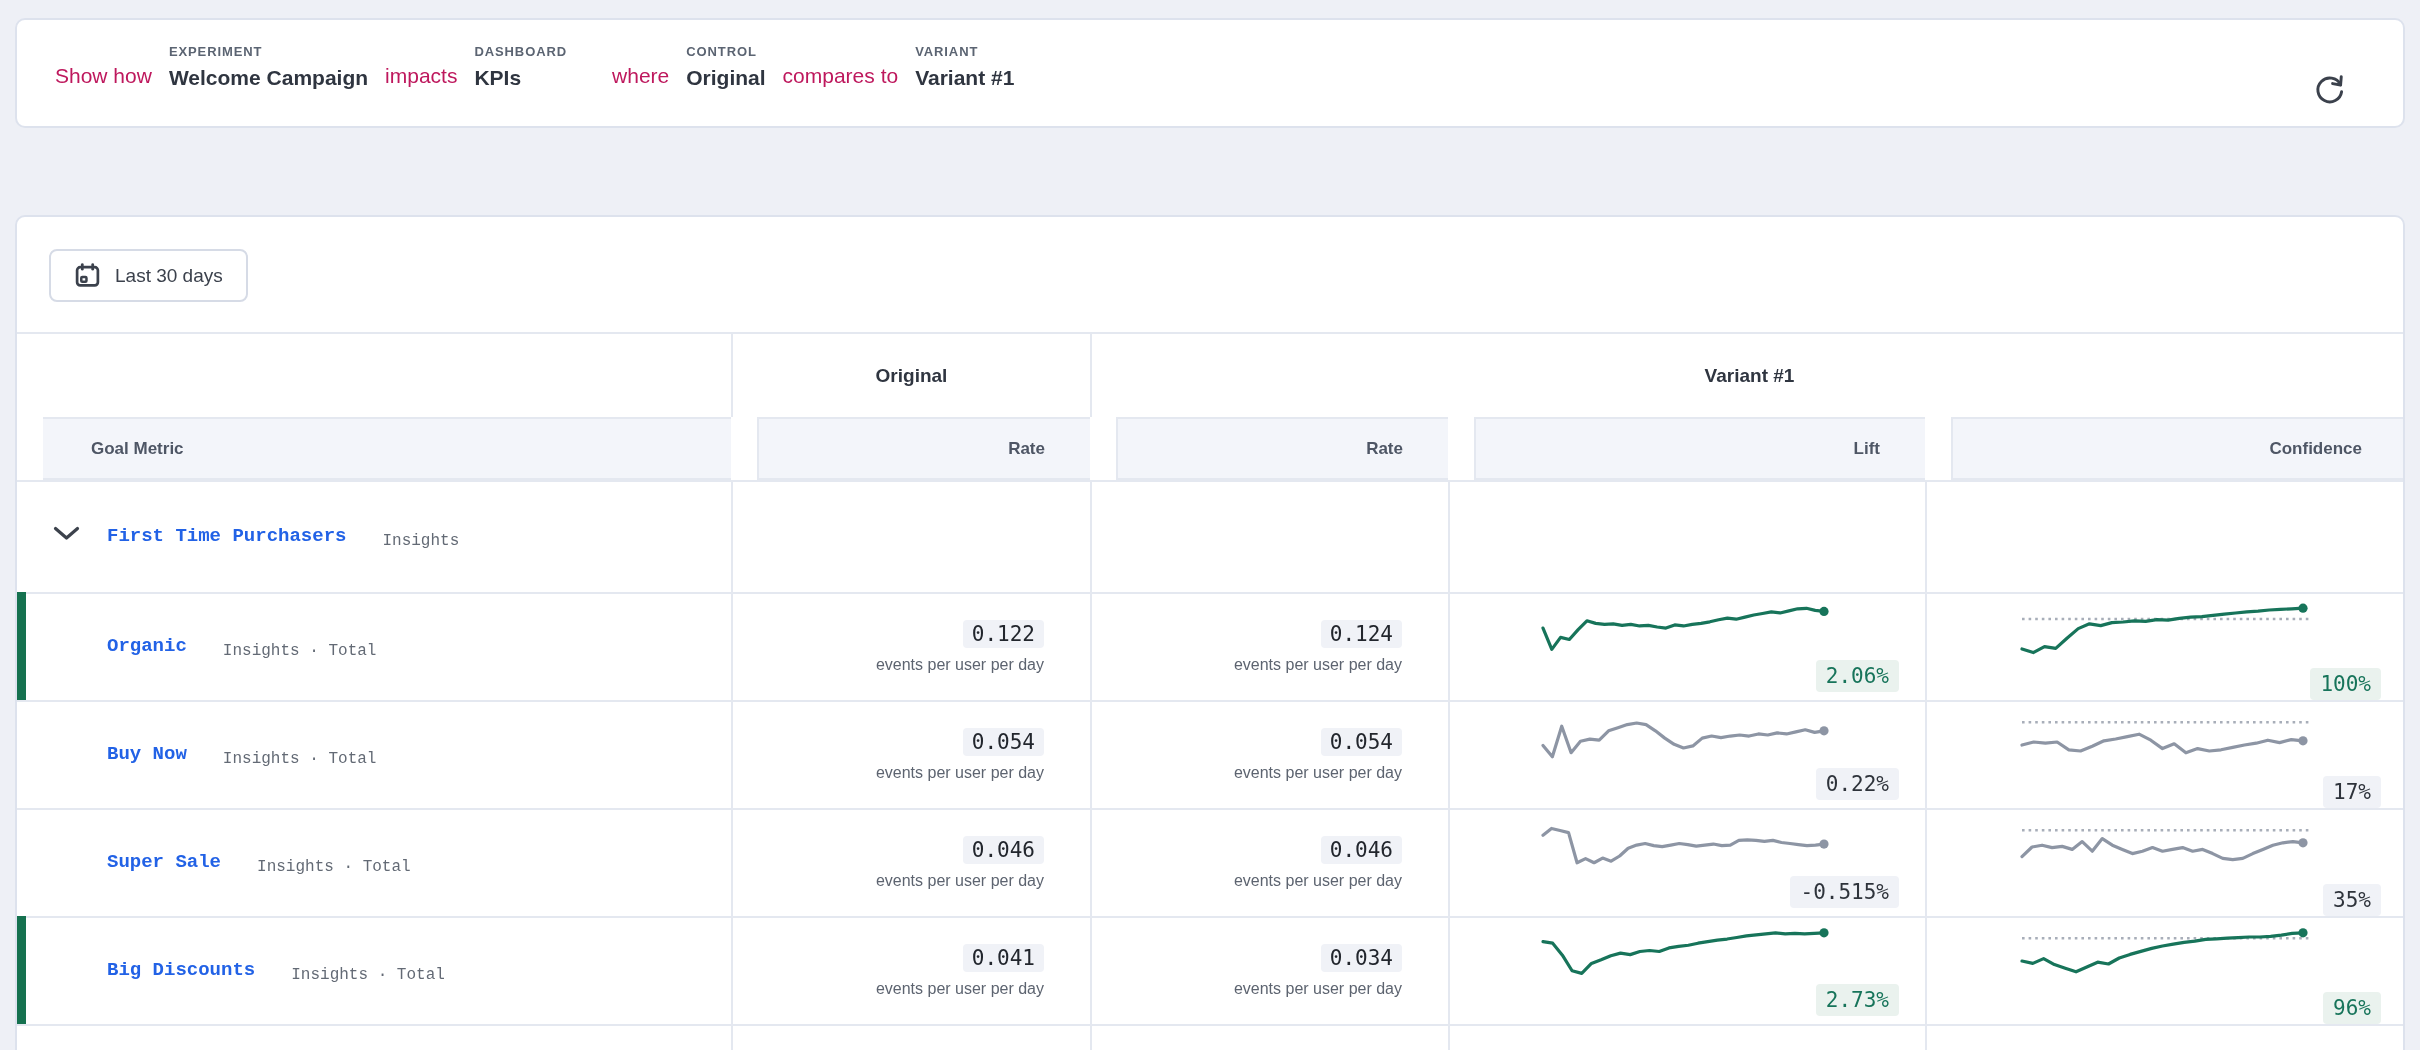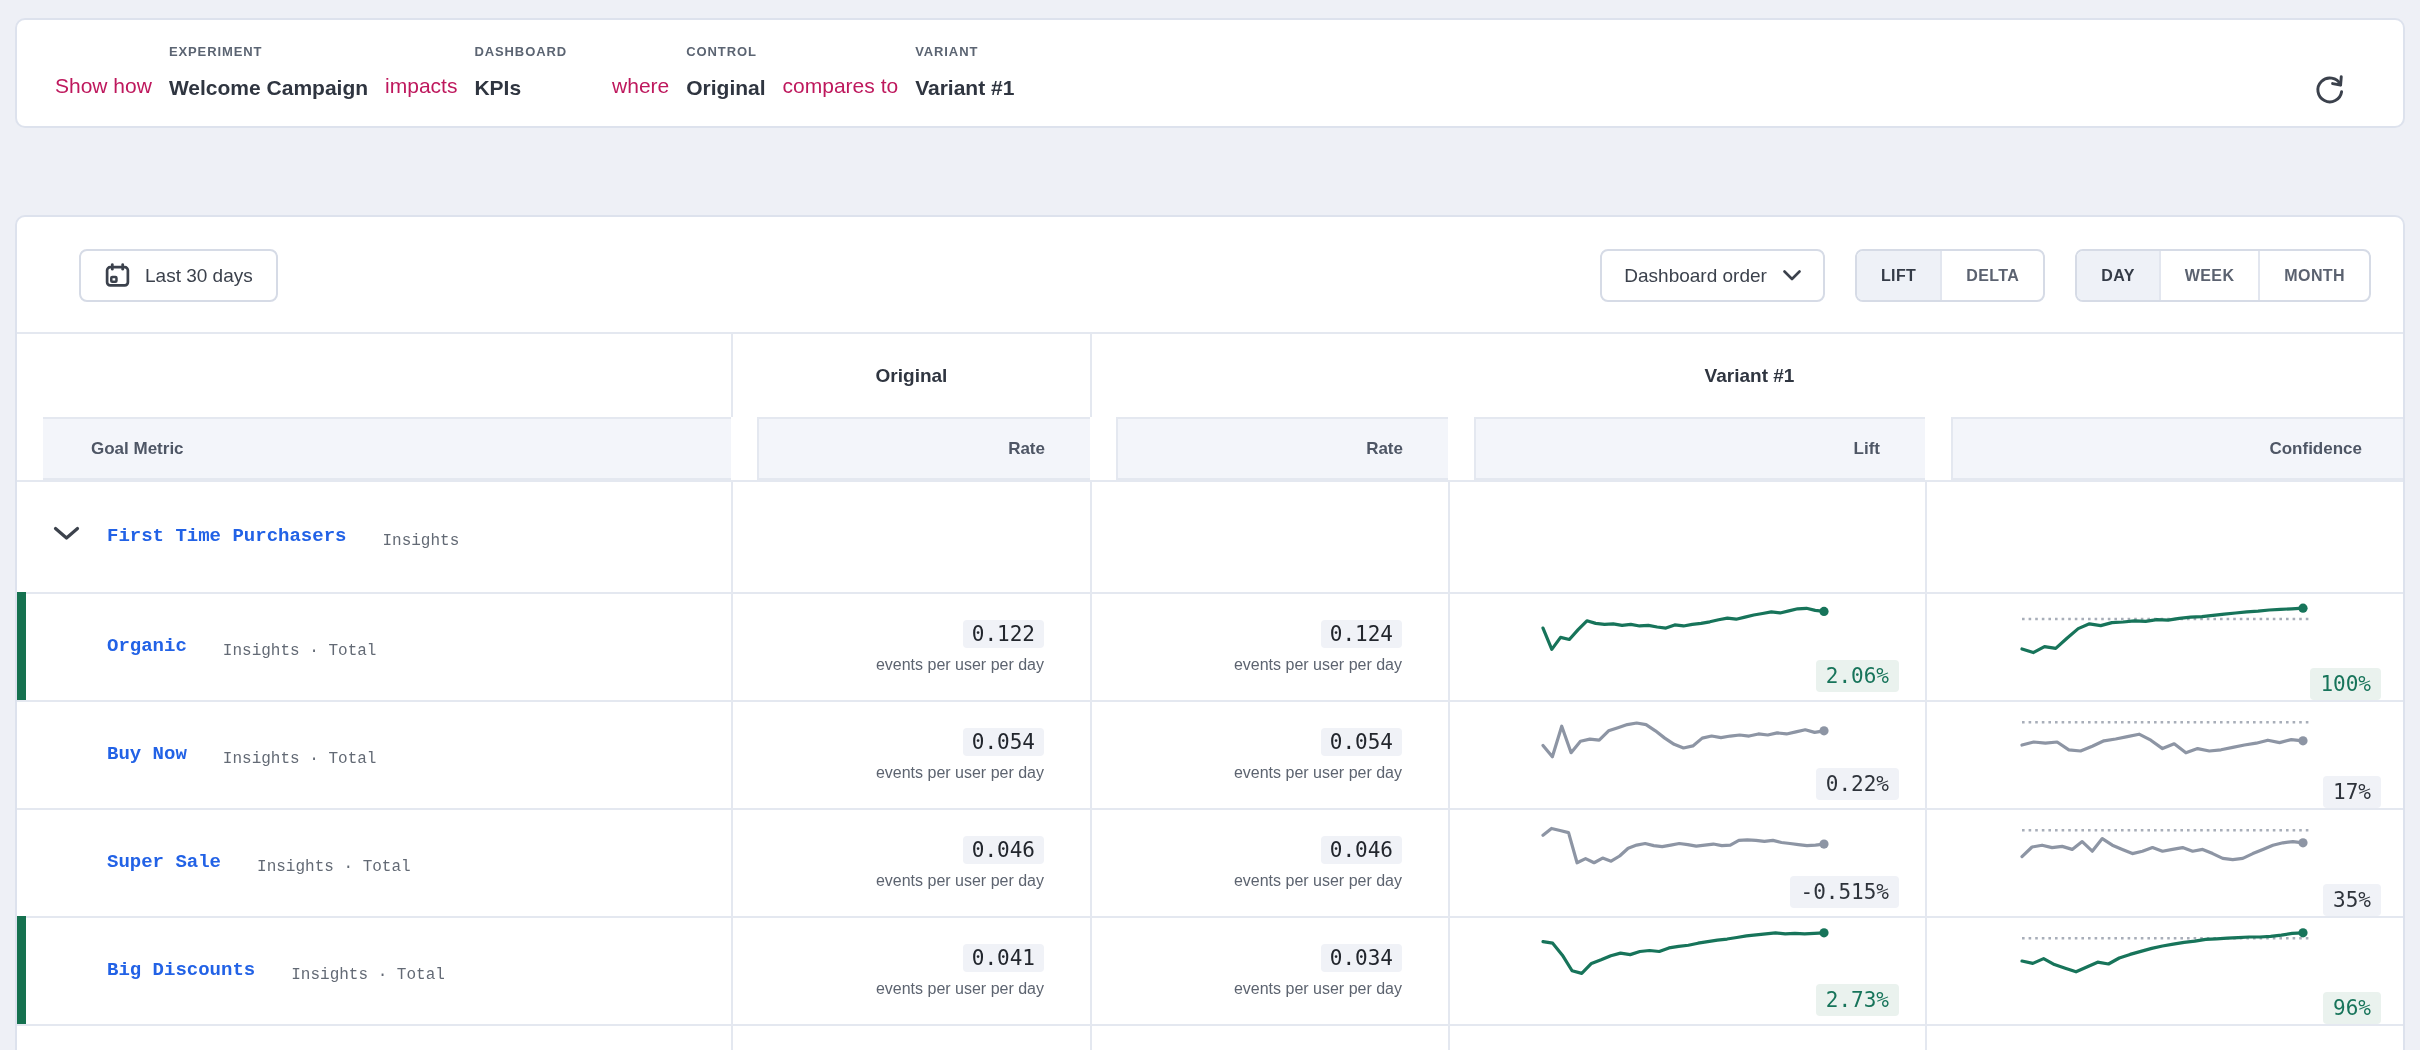--- a/index.html
+++ b/index.html
@@ -7,30 +7,30 @@
        font-family:"Liberation Sans", sans-serif;-webkit-font-smoothing:antialiased;}
   #screen{position:relative;width:2420px;height:1050px;}
 
   .card{position:absolute;background:#fff;border:2px solid #dde2ed;border-radius:10px;box-sizing:border-box;}
   #card-top{left:15px;top:18px;width:2390px;height:110px;}
   #card-main{left:15px;top:215px;width:2390px;height:900px;overflow:hidden;}
 
   
   .sentence{position:absolute;left:38px;top:24px;display:flex;align-items:flex-end;gap:17px;}
   .connector{font-size:21px;color:#be185d;padding-bottom:2px;white-space:nowrap;}
-  .segstack{display:flex;flex-direction:column;gap:17px;white-space:nowrap;justify-content:center;}
+  .segstack{display:flex;flex-direction:column;gap:7px;white-space:nowrap;justify-content:center;}
   .segcaps{font-size:13px;font-weight:700;letter-spacing:0.9px;color:#5b6472;}
   .segval{font-size:21px;font-weight:700;color:#2f3540;cursor:pointer;}
   .refresh-btn{position:absolute;right:56px;top:52px;width:36px;height:36px;cursor:pointer;
                background:none;border:none;padding:0;}
 
   
   .btn{box-sizing:border-box;height:53px;display:flex;align-items:center;background:#fff;
        border:2px solid #d6dbe6;border-radius:8px;font-size:19px;color:#3b414c;cursor:pointer;}
-  #date-btn{position:absolute;left:32px;top:32px;padding:0 23px;gap:14px;margin-left:30px;}
+  #date-btn{position:absolute;left:32px;top:32px;padding:0 23px;gap:14px;}
   .right-controls{position:absolute;right:32px;top:32px;display:flex;gap:30px;}
   .dd-btn{padding:0 22px;gap:16px;}
   .segmented{box-sizing:border-box;height:53px;display:flex;border:2px solid #d6dbe6;border-radius:8px;
              overflow:hidden;background:#fff;}
   .segment{display:flex;align-items:center;padding:0 24px;font-size:16px;font-weight:700;
            letter-spacing:0.4px;color:#5b6270;cursor:pointer;border-left:2px solid #e2e6ef;}
   .segment:first-child{border-left:none;}
   .segment.selected{background:#eef1f7;color:#343b47;}
 
   
@@ -114,37 +114,20 @@
     <button class="btn" id="date-btn">
       <svg width="27" height="27" viewBox="0 0 26 26">
         <rect class="iconsvg" x="3" y="5" width="20" height="17.5" rx="3"></rect>
         <path class="iconsvg" d="M8 2.5 V 7"></path>
           <path class="iconsvg" d="M18 2.5 V 7"></path>
         <rect x="7" y="14.5" width="5" height="4.5" rx="1" fill="none" stroke="#3b414c" stroke-width="2.4"></rect>
       </svg>
       <span>Last 30 days</span>
     </button>
 
-    <div class="right-controls">
-      <button class="btn dd-btn">
-        <span>Dashboard order</span>
-        <svg width="18" height="11" viewBox="0 0 18 11">
-          <polyline class="iconsvg" points="1.5,1.5 9,9 16.5,1.5"></polyline>
-        </svg>
-      </button>
-      <div class="segmented" id="mode-toggle">
-          <div class="segment selected">LIFT</div>
-          <div class="segment">DELTA</div>
-        </div>
-      <div class="segmented" id="period-toggle">
-          <div class="segment selected">DAY</div>
-          <div class="segment">WEEK</div>
-          <div class="segment">MONTH</div>
-        </div>
-    </div>
 
     <div class="table">
 
       <div class="trow ghead">
         <div class="cell first"></div>
         <div class="cell">Original</div>
         <div class="cell">Variant #1</div>
       </div>
 
       <div class="trow colhead">

